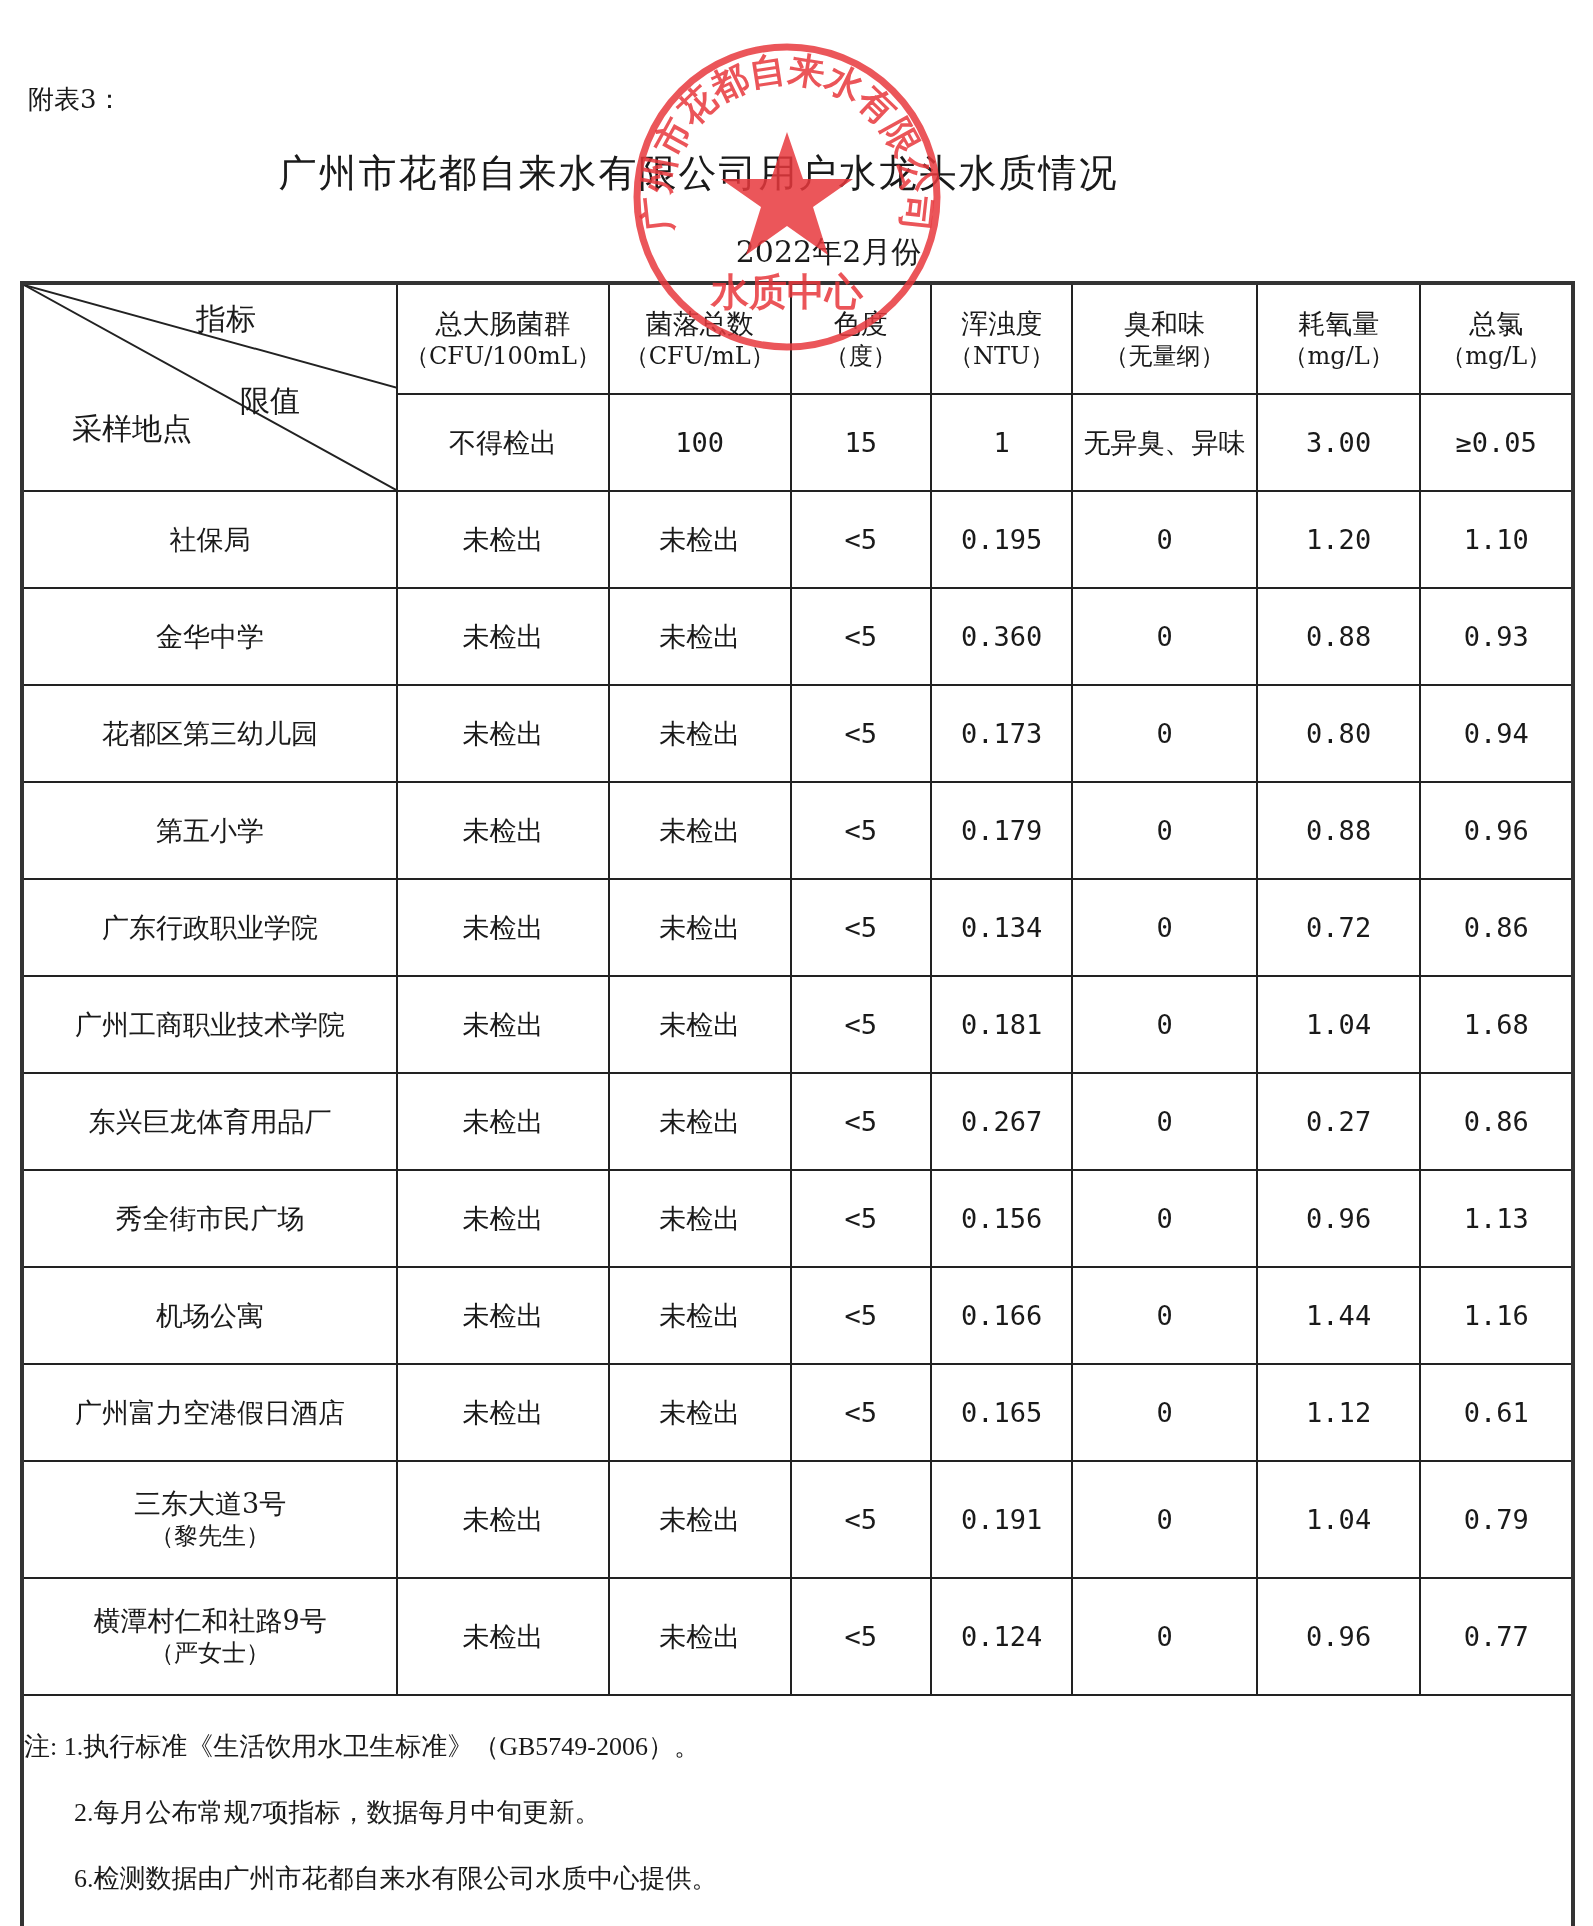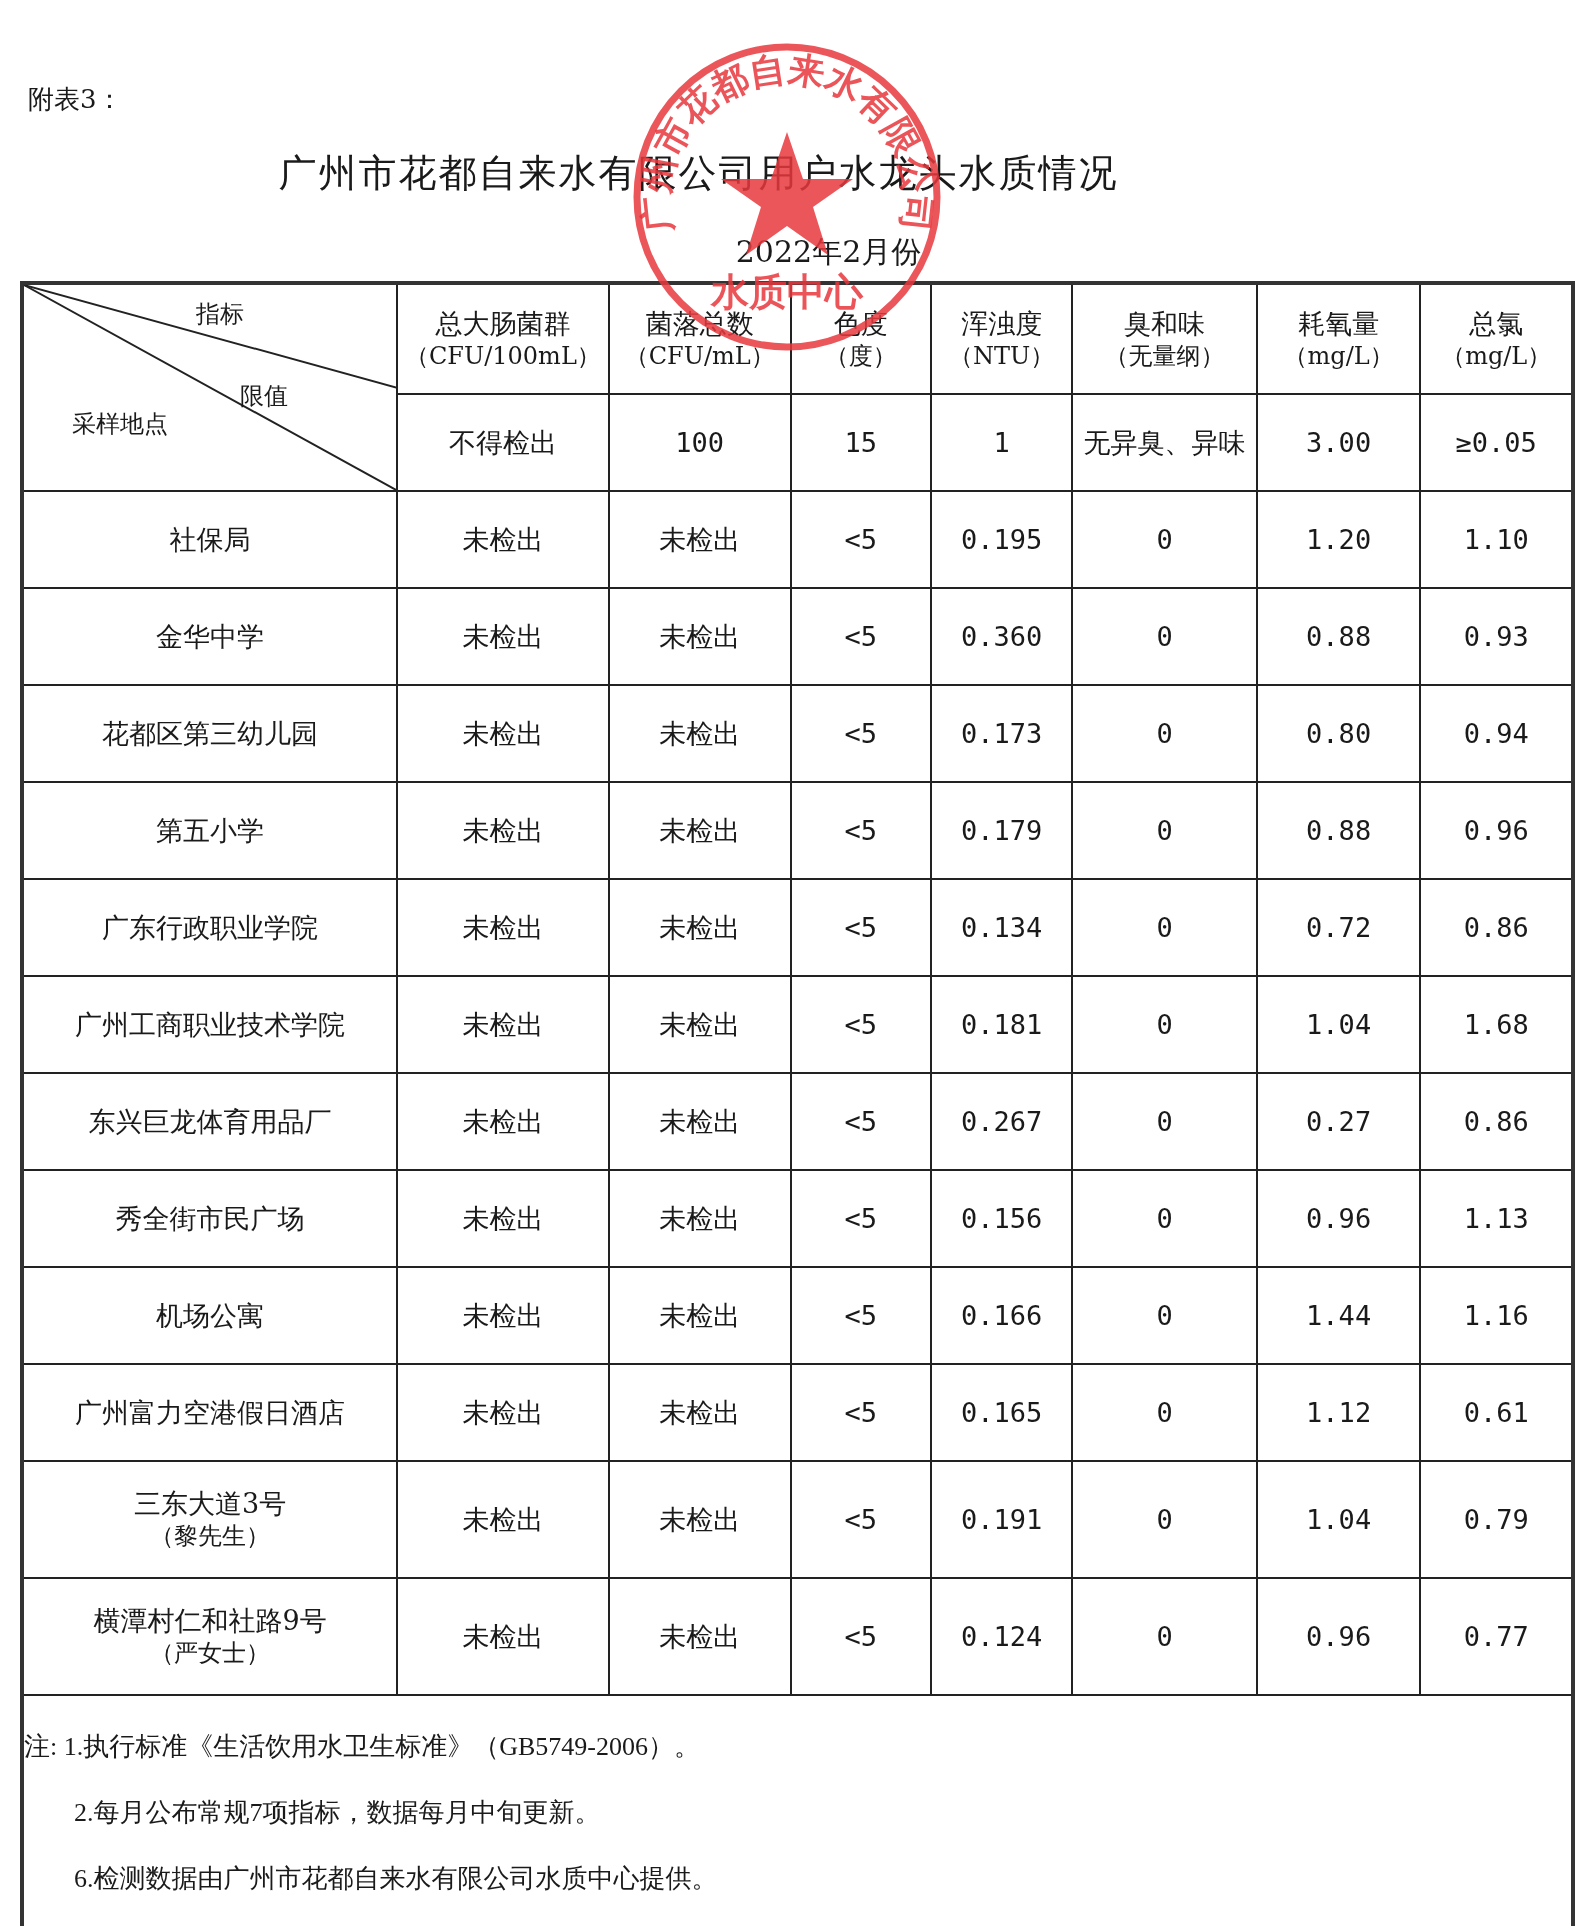--- a/index.html
+++ b/index.html
@@ -20,21 +20,21 @@
   table.grid { border: 4px solid #333; }
   .hdr-row td { height: 108px; }
   .lim-row td { height: 95px; }
   .data-row td { height: 95px; }
   .data-row.tall td { height: 115px; }
   .unit { display: block; font-size: 24px; }
   .num { font-family: "DejaVu Sans Mono", "Liberation Mono", monospace; font-size: 26px; }
 
   .diag-cell { position: relative; padding: 0 !important; }
   .diag-cell svg { position: absolute; left: 0; top: 0; width: 100%; height: 100%; }
-  .diag-label { position: absolute; font-size: 24px; }
+  .diag-label { position: absolute; font-size: 30px; }
 
   .notes-cell { text-align: left !important; padding: 18px 0 20px 0 !important; font-family: "Liberation Serif", serif; }
   .note { font-size: 26px; line-height: 66px; white-space: nowrap; }
   .note.indent { padding-left: 50px; }
 
   .stamp { position: absolute; left: 627px; top: 37px; width: 320px; height: 320px; pointer-events: none; }
 </style>
 </head>
 <body>
 

